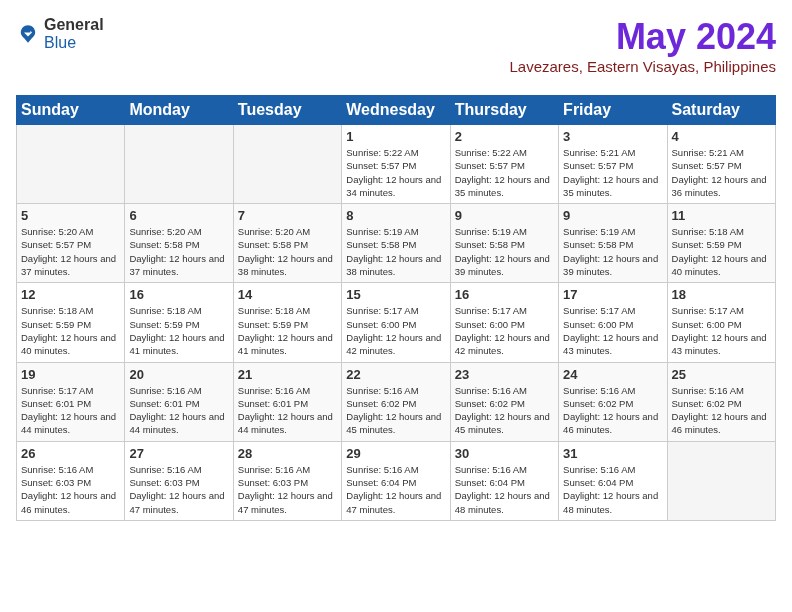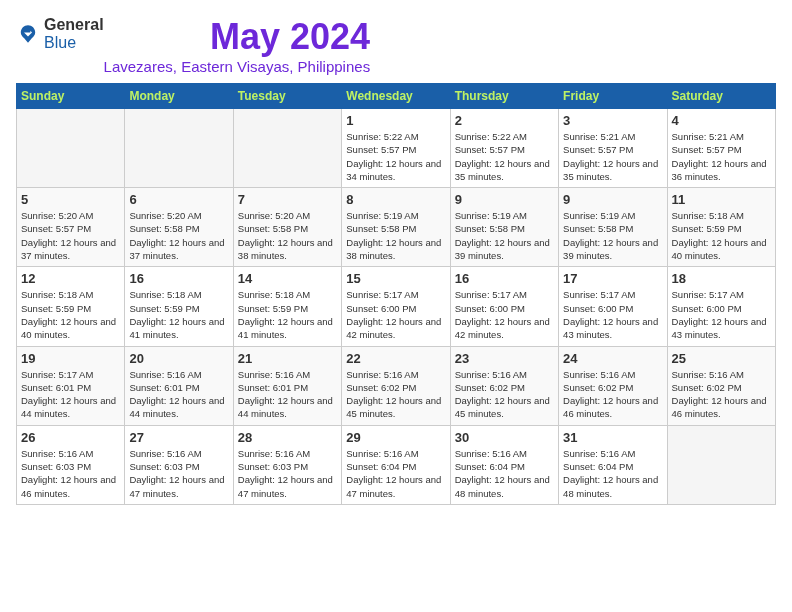--- a/index.html
+++ b/index.html
@@ -5,23 +5,23 @@
     * { margin: 0; padding: 0; box-sizing: border-box; }
     body {
       font-family: Arial, sans-serif;
       background: #fff;
       width: 792px;
       min-height: 612px;
       padding: 16px;
     }
     .header {
       display: flex;
-      justify-content: flex-start;
+      justify-content: space-between;
       align-items: flex-start;
-      margin-bottom: 8px;
+      margin-bottom: 20px;
     }
     .logo {
       display: flex;
       align-items: center;
       gap: 4px;
     }
     .logo-text {
       display: flex;
       flex-direction: column;
       line-height: 1.1;
@@ -43,31 +43,31 @@
     .title-area {
       text-align: right;
     }
     .month-title {
       font-size: 36px;
       font-weight: bold;
       color: #6d28d9;
     }
     .subtitle {
       font-size: 15px;
-      color: #6d28d9;
+      color: #7f1d1d;
     }
     table {
       width: 100%;
       border-collapse: collapse;
       table-layout: fixed;
     }
     th {
       background-color: #1a5fa8;
-      color: #bef264;
-      font-size: 12px;
+      color: #ffffff;
+      font-size: 16px;
       font-weight: bold;
       padding: 5px 4px;
       text-align: left;
       border: 1px solid #1a5fa8;
     }
     td {
       border: 1px solid #ccc;
       vertical-align: top;
       padding: 4px 4px;
       min-height: 80px;

